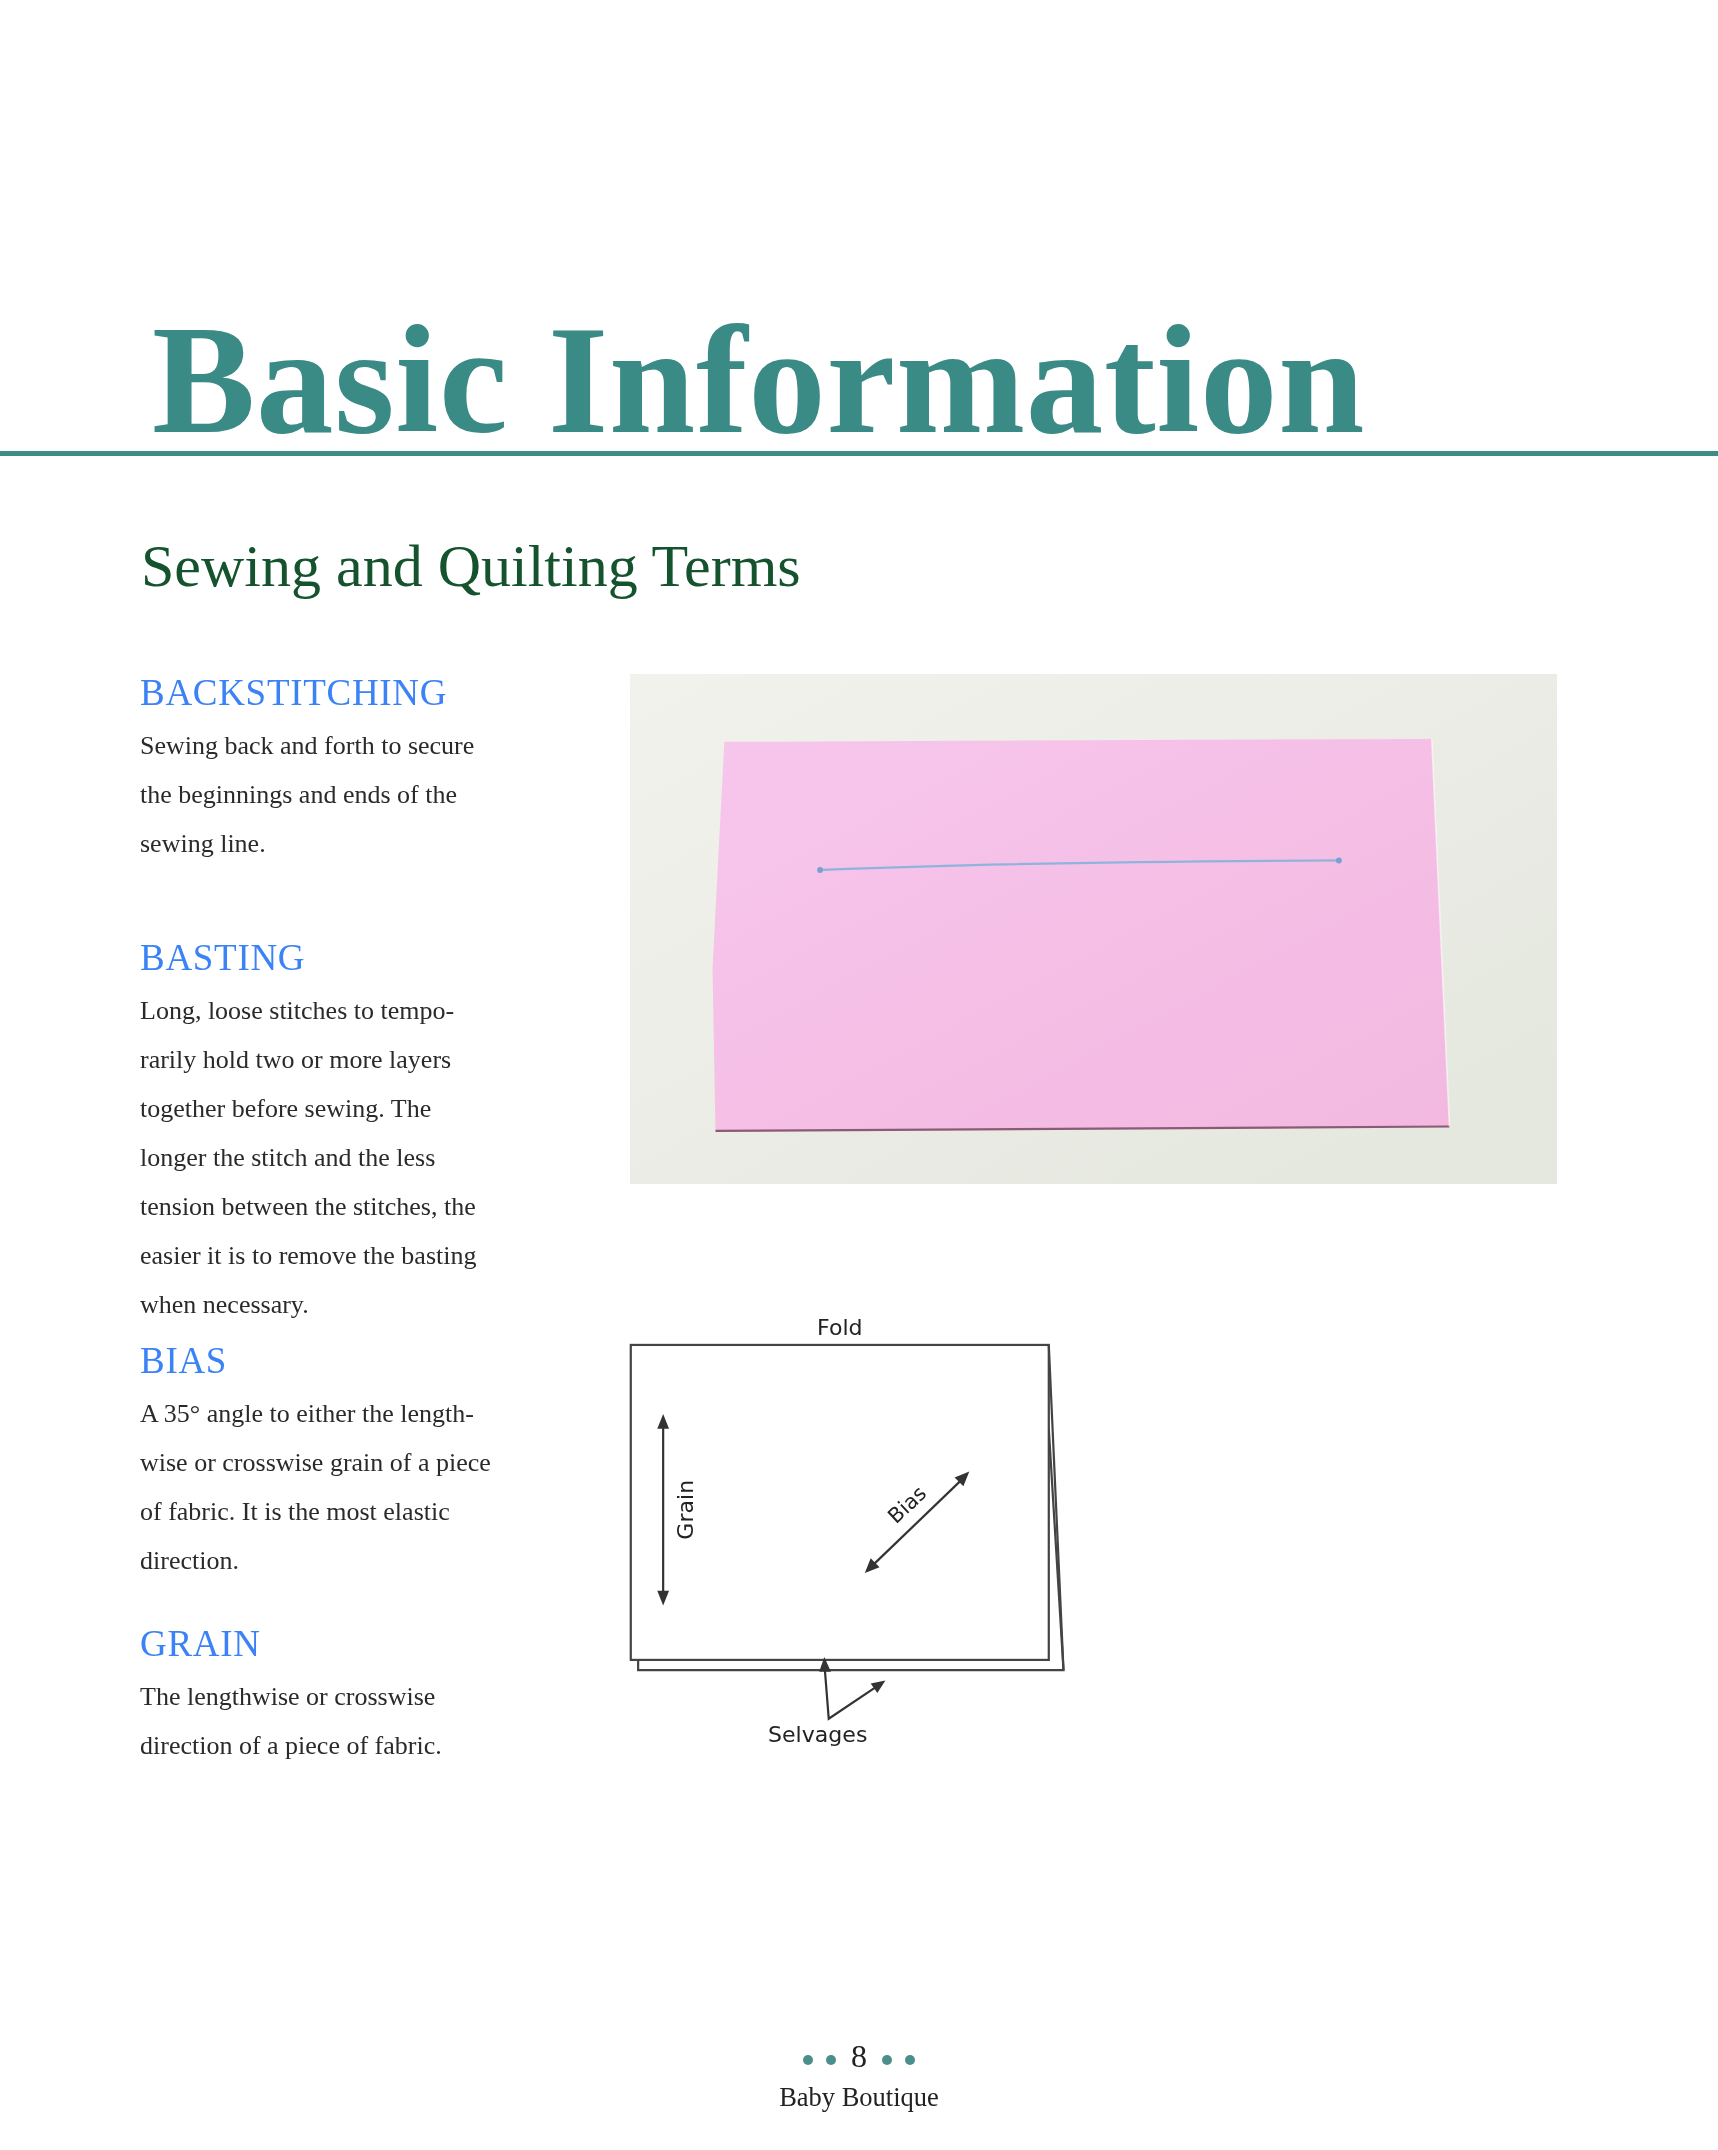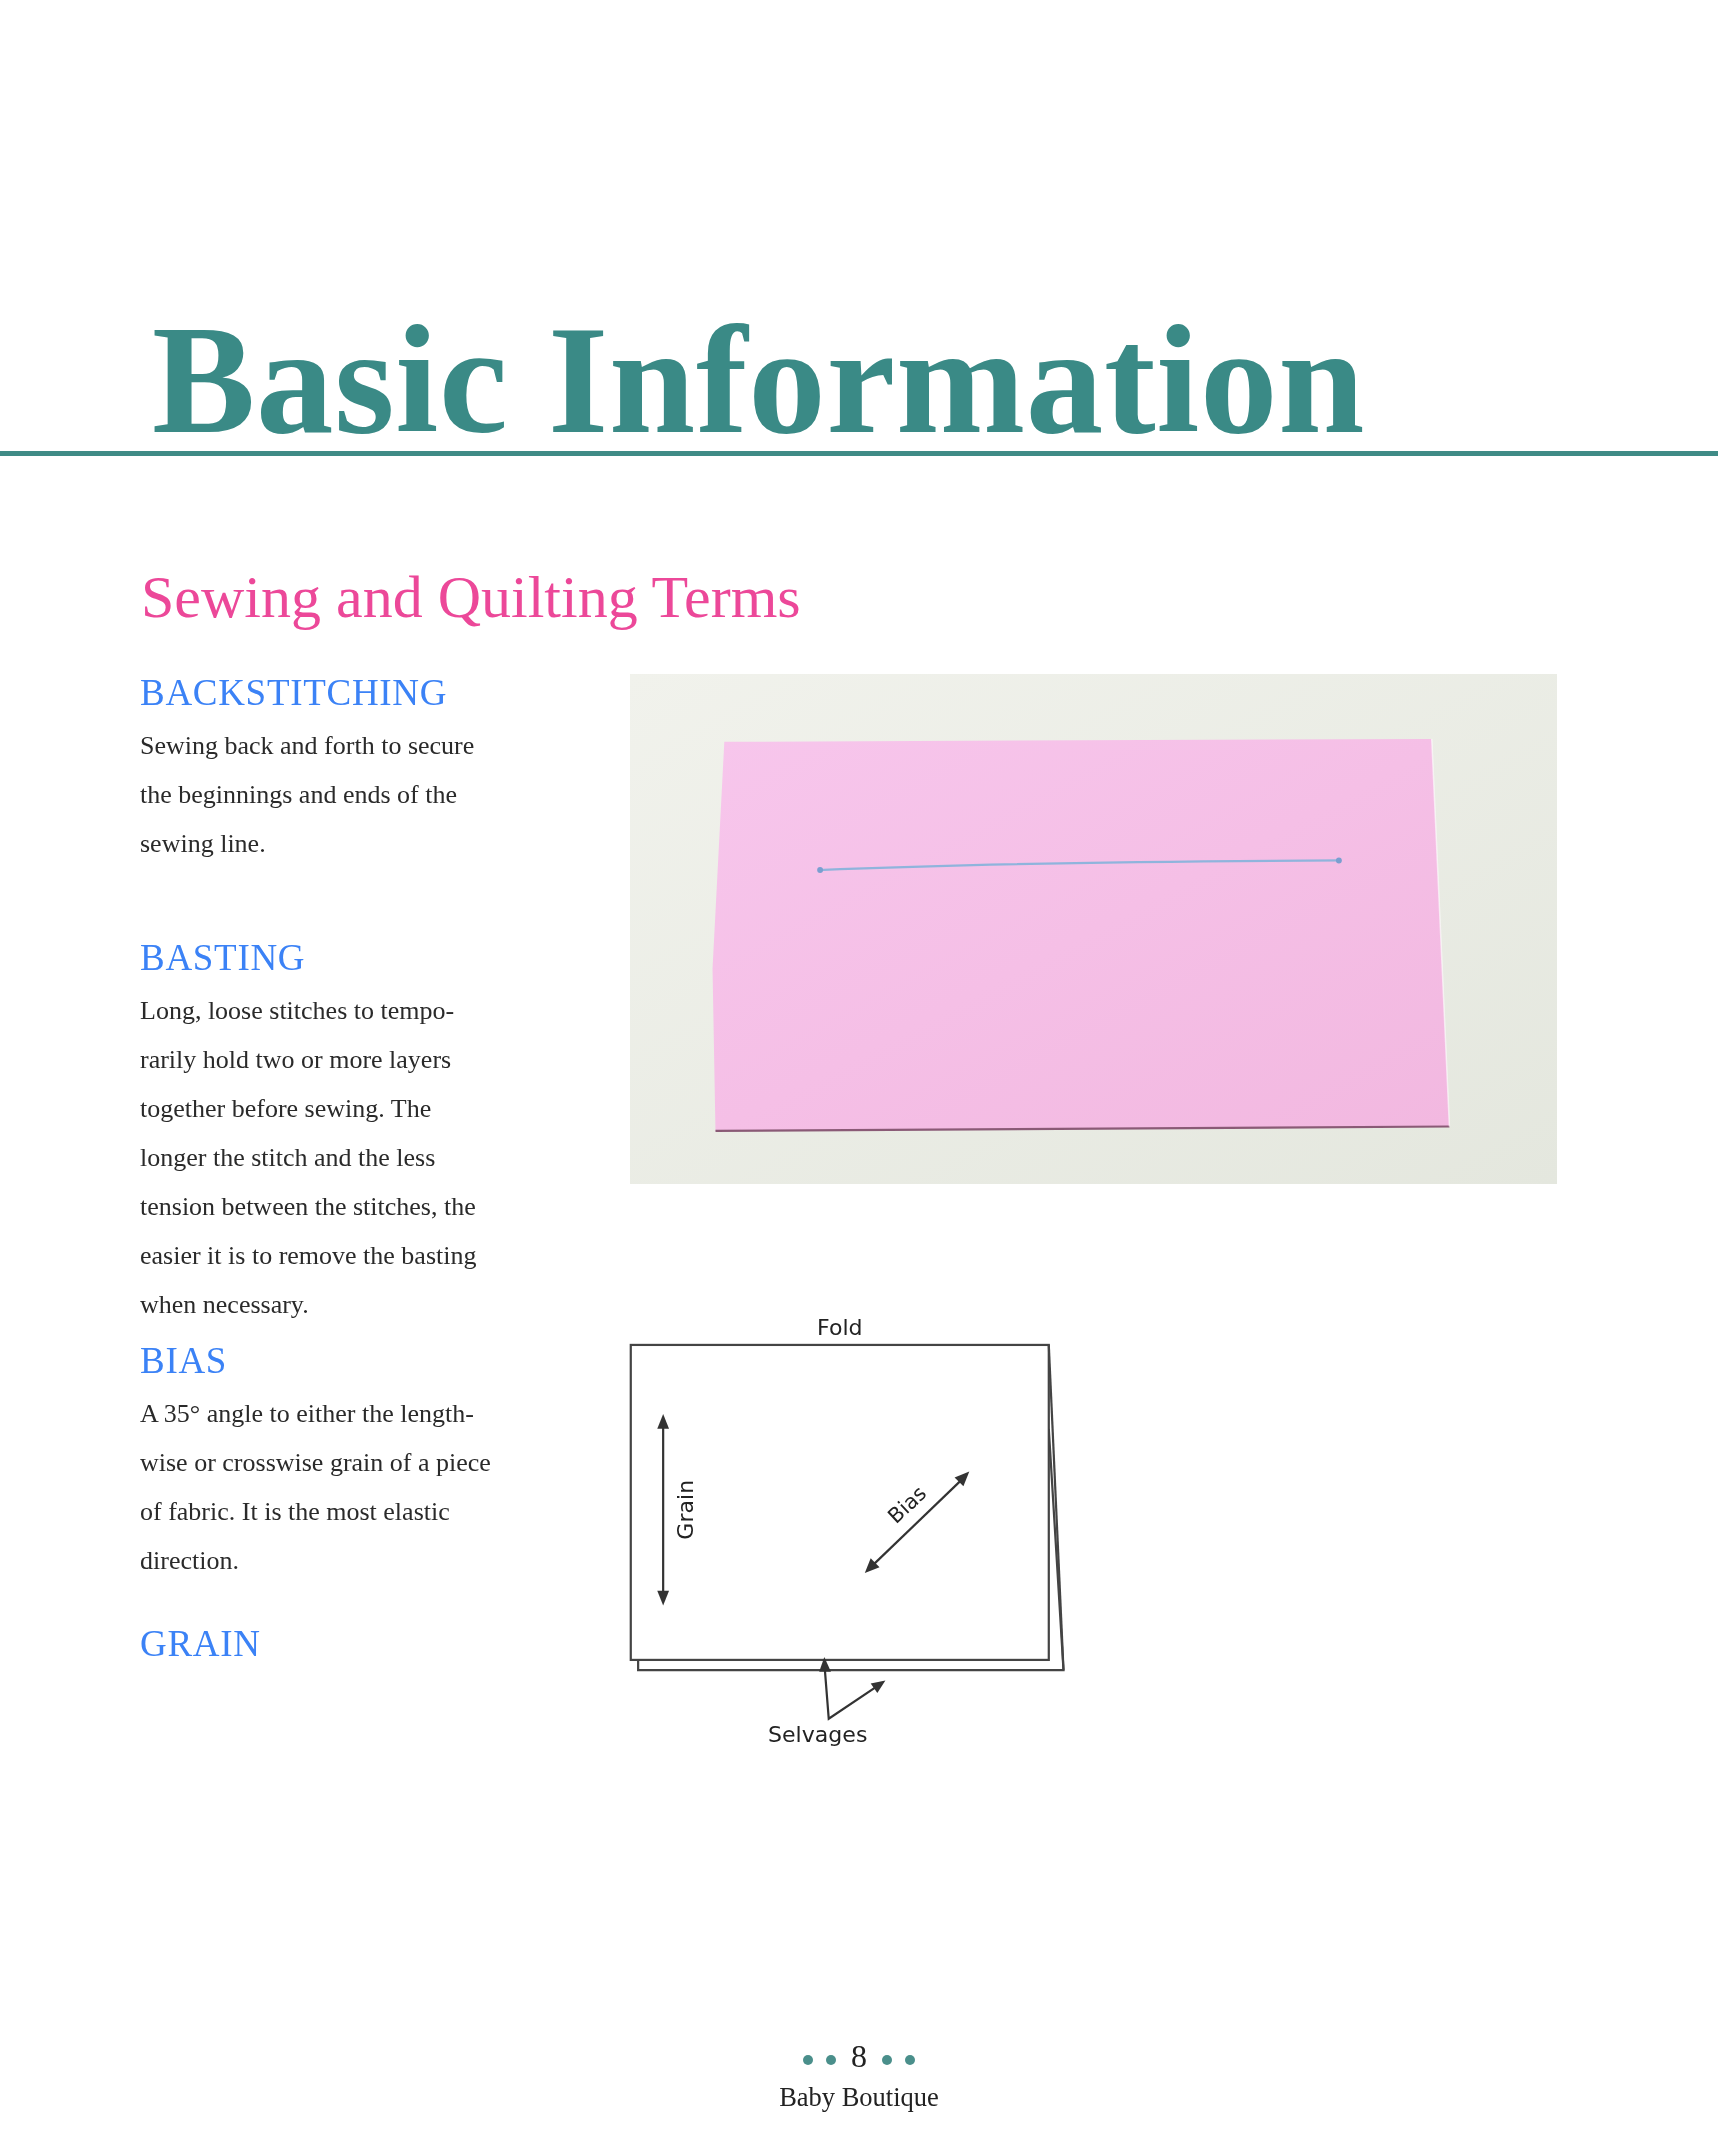--- a/index.html
+++ b/index.html
@@ -1,21 +1,21 @@
 <!DOCTYPE html>
 <html style="font-size:11.8px"><head>
 <meta charset="utf-8">
 <style>
   html, body { margin:0; padding:0; }
   body { width:1718px; height:2151px; background:#ffffff; position:relative; overflow:hidden; }
   .serif { font-family: "Liberation Serif", "DejaVu Serif", serif; }
   .sans { font-family: "DejaVu Sans", "Liberation Sans", sans-serif; }
   #title { position:absolute; left:140px; top:291px; font-size:155px; color:#3a8a86; font-weight:bold; letter-spacing:0.7px; line-height:1; margin:12px; }
   #rule { position:absolute; left:0; top:451px; width:1718px; height:5.2px; background:#3f8b86; }
-  #subtitle { position:absolute; left:141px; top:567px; font-size:60px; color:#ec4899; font-weight:normal; line-height:1; margin:0; }
+  #subtitle { position:absolute; left:141px; top:536px; font-size:60px; color:#14532d; font-weight:normal; line-height:1; margin:0; }
   .term { position:absolute; left:140px; width:442px; }
   .term-title { font-size:37px; color:#3b82f6; line-height:1; margin:0 0 10.3px 0; letter-spacing:0.7px; font-weight:normal; }
   .term-body { font-size:26px; color:#2a2a2a; line-height:49px; margin:0; }
   #photo { position:absolute; left:630px; top:674px; width:927px; height:510px; background:#eceee6; }
   #footer { position:absolute; left:0; width:1718px; top:2040px; text-align:center; }
   #pagenum-row { font-size:32px; color:#222; line-height:1; }
   .dot { display:inline-block; width:10.3px; height:10.3px; border-radius:50%; background:#4a8f8b; margin:0 6.6px; vertical-align:middle; }
   #book-title { font-size:26.5px; color:#222; margin-top:10.3px; }
   #diagram-svg { position:absolute; left:619px; top:1296px; }
 </style>
@@ -54,20 +54,24 @@
   <p class="term-body">
     <span>A 35° angle to either the length-</span><br>
     <span>wise or crosswise grain of a piece</span><br>
     <span>of fabric. It is the most elastic</span><br>
     <span>direction.</span>
   </p>
 </div>
 
 <div class="term serif" style="top:1625px;">
   <h3 class="term-title">GRAIN</h3>
+  <p class="term-body">
+    <span>The lengthwise or crosswise</span><br>
+    <span>direction of a piece of fabric.</span>
+  </p>
 </div>
 
 <div id="photo">
   <svg width="927" height="510" viewBox="0 0 1258 692">
     <defs>
       <linearGradient id="bg" x1="0" y1="0" x2="1" y2="1">
         <stop offset="0" stop-color="#f1f2ec"></stop>
         <stop offset="1" stop-color="#e4e7de"></stop>
       </linearGradient>
       <linearGradient id="fab" x1="0" y1="0" x2="1" y2="1">

